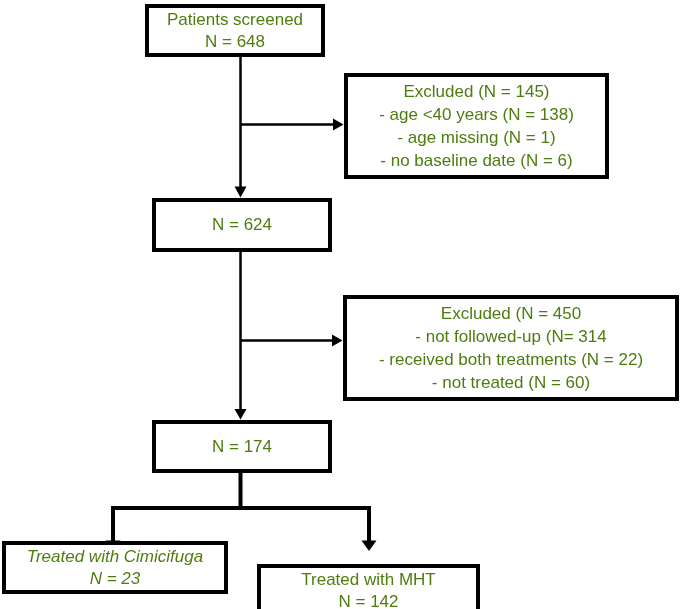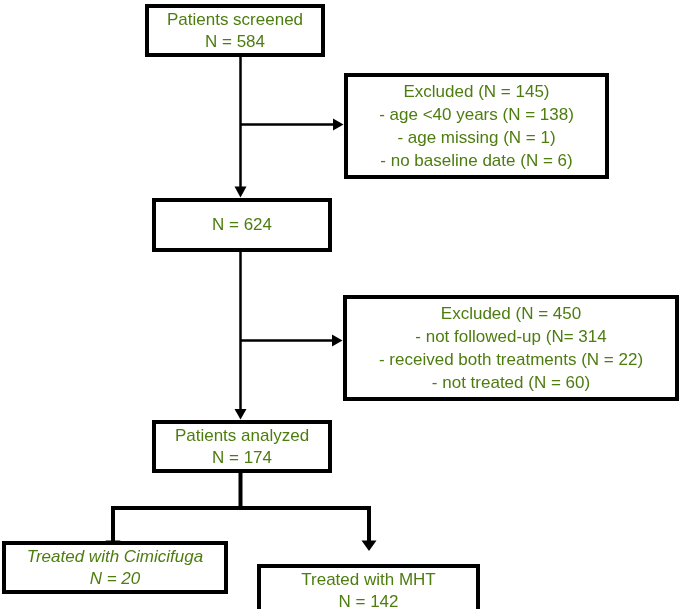--- a/index.html
+++ b/index.html
@@ -75,21 +75,21 @@
     <path class="stroke-thick" d="M240.5,473 L240.5,508"></path>
     <path class="stroke-thick" d="M111,508 L371,508"></path>
     <path class="stroke-thick" d="M113,506 L113,542"></path>
     <path class="stroke-thick" d="M369,506 L369,542"></path>
     <polygon class="arrowhead" points="105.5,540.5 120.5,540.5 113,551.5"></polygon>
     <polygon class="arrowhead" points="361.5,540.5 376.5,540.5 369,551"></polygon>
   </svg>
 
   <div class="box" id="box-screened">
     <span>Patients screened</span>
-    <span>N = 584</span>
+    <span>N = 648</span>
   </div>
 
   <div class="box-list" id="box-excluded1">
     <div>Excluded (N = 145)</div>
     <div>- age &lt;40 years (N = 138)</div>
     <div>- age missing (N = 1)</div>
     <div>- no baseline date (N = 6)</div>
   </div>
 
   <div class="box" id="box-eligible">
@@ -97,27 +97,26 @@
   </div>
 
   <div class="box-list" id="box-excluded2">
     <div>Excluded (N = 450</div>
     <div>- not followed-up (N= 314</div>
     <div>- received both treatments (N = 22)</div>
     <div>- not treated (N = 60)</div>
   </div>
 
   <div class="box" id="box-analyzed">
-    <span>Patients analyzed</span>
     <span>N = 174</span>
   </div>
 
   <div class="box" id="box-cimicifuga">
     <span>Treated with Cimicifuga</span>
-    <span>N = 20</span>
+    <span>N = 23</span>
   </div>
 
   <div class="box" id="box-mht">
     <span>Treated with MHT</span>
     <span>N = 142</span>
   </div>
 
 </div>
 
 </body></html>

